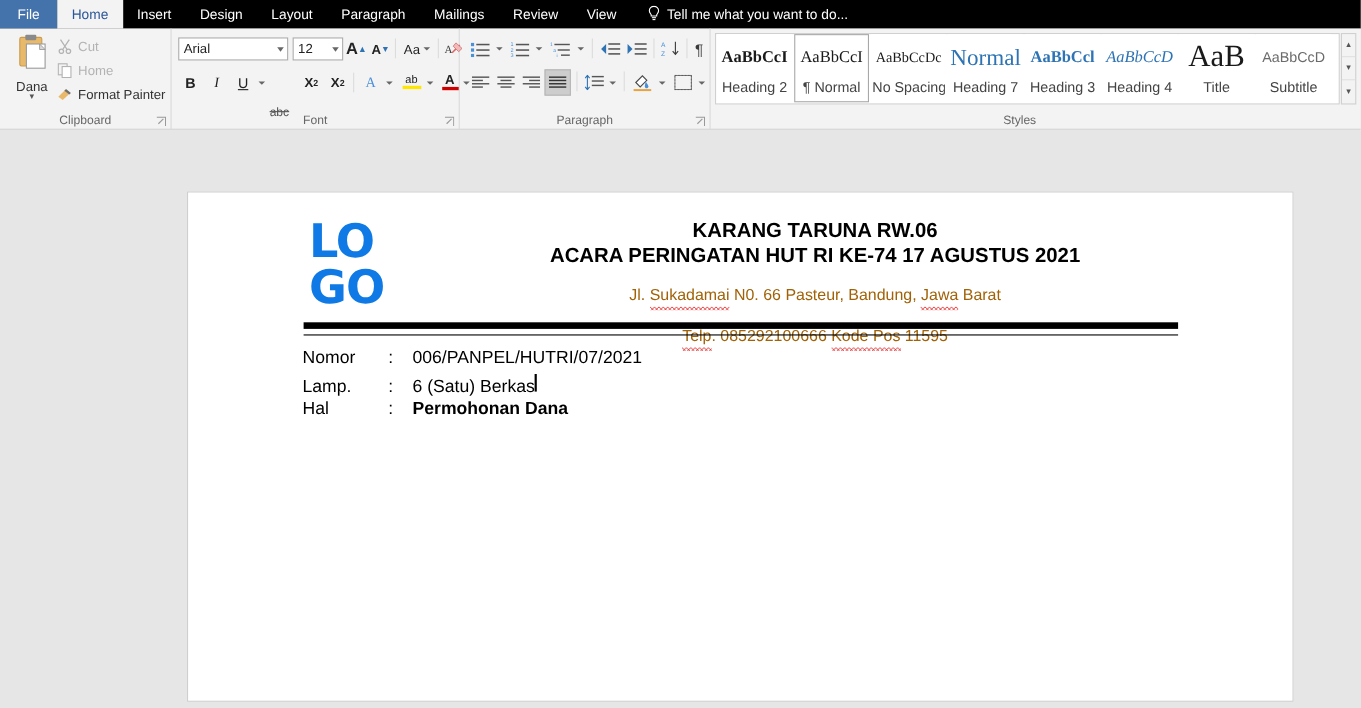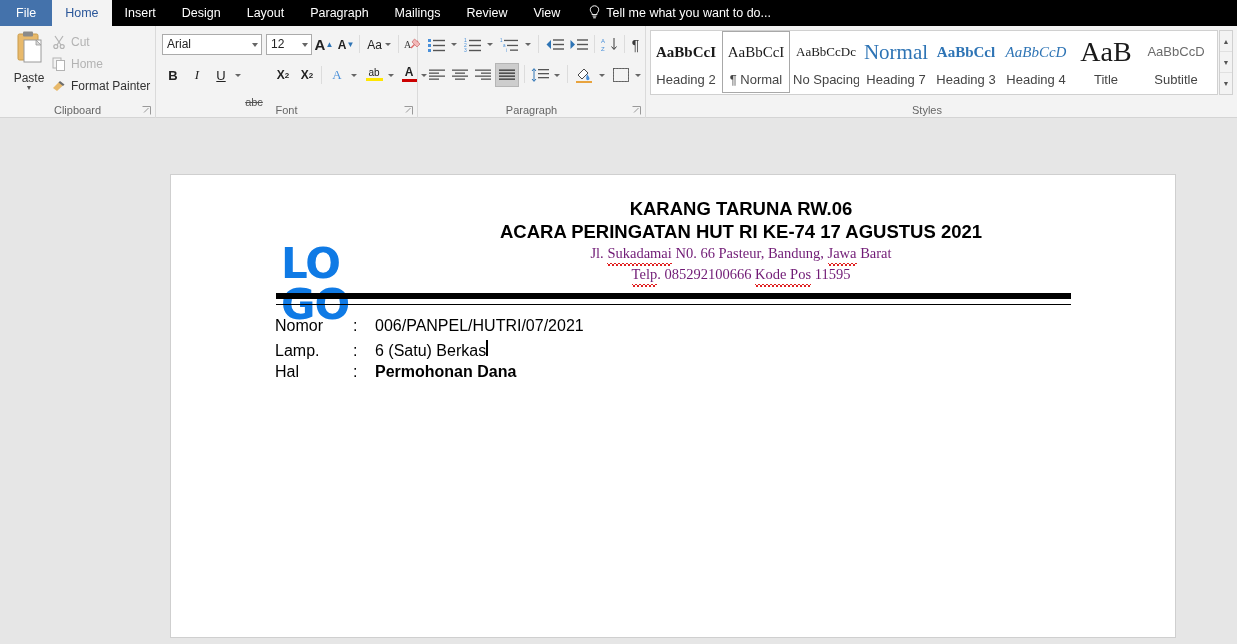--- a/index.html
+++ b/index.html
@@ -199,36 +199,35 @@
   }
   .logo {
     position: absolute; left: 110px; top: 24px;
     width: 90px; height: 82px;
     color: #0f7ae5;
     font-family: "DejaVu Sans", sans-serif;
     font-weight: 700;
     font-size: 42px;
     line-height: 41px;
     letter-spacing: -1px;
-    margin-top: 44px;
   }
   .hd-block {
     position: absolute; left: 230px; top: 22px;
     width: 680px; text-align: center;
   }
   .hd-l1, .hd-l2 {
     font-family: "Liberation Sans", sans-serif;
     font-weight: 700; font-size: 18.5px;
     color: #000; line-height: 23px;
     white-space: nowrap;
   }
   .hd-l3, .hd-l4 {
-    font-family: Liberation Serif, serif;
-    font-size: 14.5px; color: #701a75;
-    line-height: 21px; white-space: nowrap;
+    font-family: Liberation Sans, sans-serif;
+    font-size: 14.5px; color: #a16207;
+    line-height: 21px; white-space: nowrap; margin-top: 16px;
   }
   .sq { position: relative; display: inline-block; }
   .sq::after {
     content: "";
     position: absolute; left: 0; right: 0; bottom: -2px;
     height: 3px;
     background-image:
       linear-gradient(45deg, transparent 45%, #e02020 45%, #e02020 55%, transparent 55%),
       linear-gradient(-45deg, transparent 45%, #e02020 45%, #e02020 55%, transparent 55%);
     background-size: 4px 4px;
@@ -313,21 +312,21 @@
 <div class="ribbon">
 
   <div class="grp" id="grp-clipboard">
     <div class="paste-btn">
       <svg width="34" height="36" viewBox="0 0 34 36">
         <rect x="6" y="4" width="20" height="26" rx="1.5" fill="#e8b96b" stroke="#c99b4a" stroke-width="1"></rect>
         <rect x="11" y="1.5" width="10" height="5" rx="1" fill="#8a8a8a"></rect>
         <rect x="12" y="10" width="17" height="22" fill="#ffffff" stroke="#9a9a9a" stroke-width="1"></rect>
         <path d="M24 10 L29 15 L24 15 Z" fill="#d8d8d8" stroke="#9a9a9a" stroke-width="0.8"></path>
       </svg>
-      <div class="paste-label">Paste</div>
+      <div class="paste-label">Dana</div>
       <div class="paste-caret">▼</div>
     </div>
 
     <div class="cb-item" id="cb-cut">
       <svg width="14" height="14" viewBox="0 0 14 14">
         <path d="M3 1 L9 10 M11 1 L5 10" stroke="#b3b3b3" stroke-width="1.2" fill="none"></path>
         <circle cx="3.8" cy="11.6" r="2" fill="none" stroke="#b3b3b3" stroke-width="1.2"></circle>
         <circle cx="10.2" cy="11.6" r="2" fill="none" stroke="#b3b3b3" stroke-width="1.2"></circle>
       </svg>
       <span>Cut</span>

